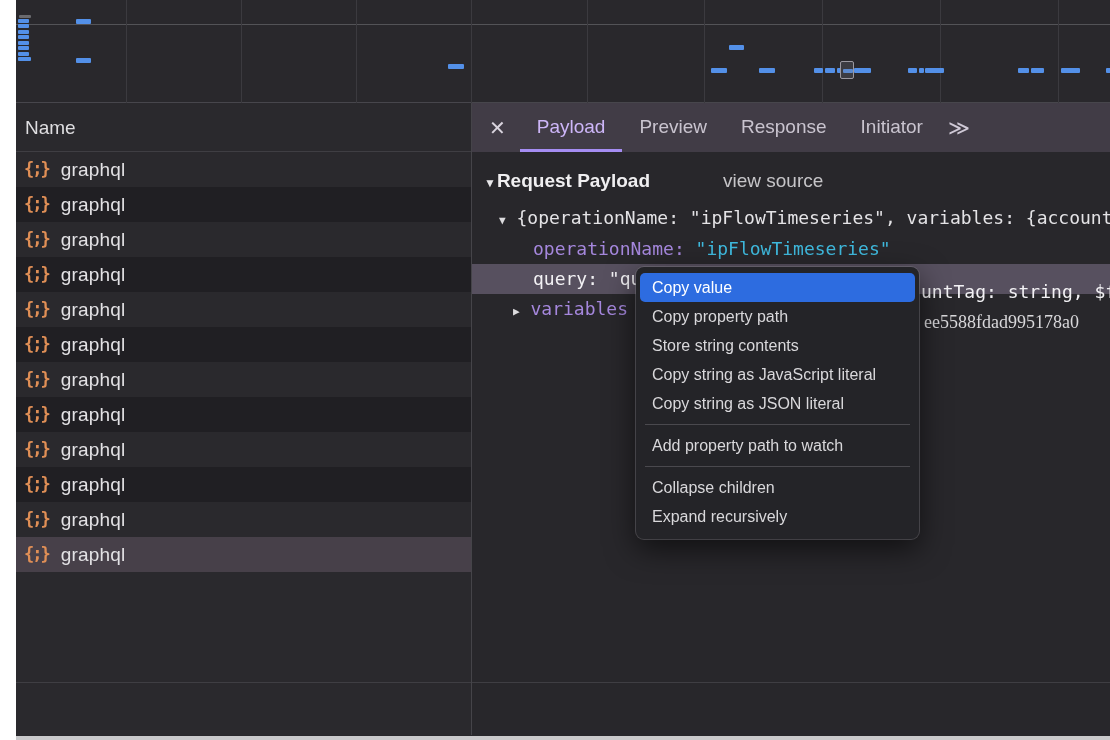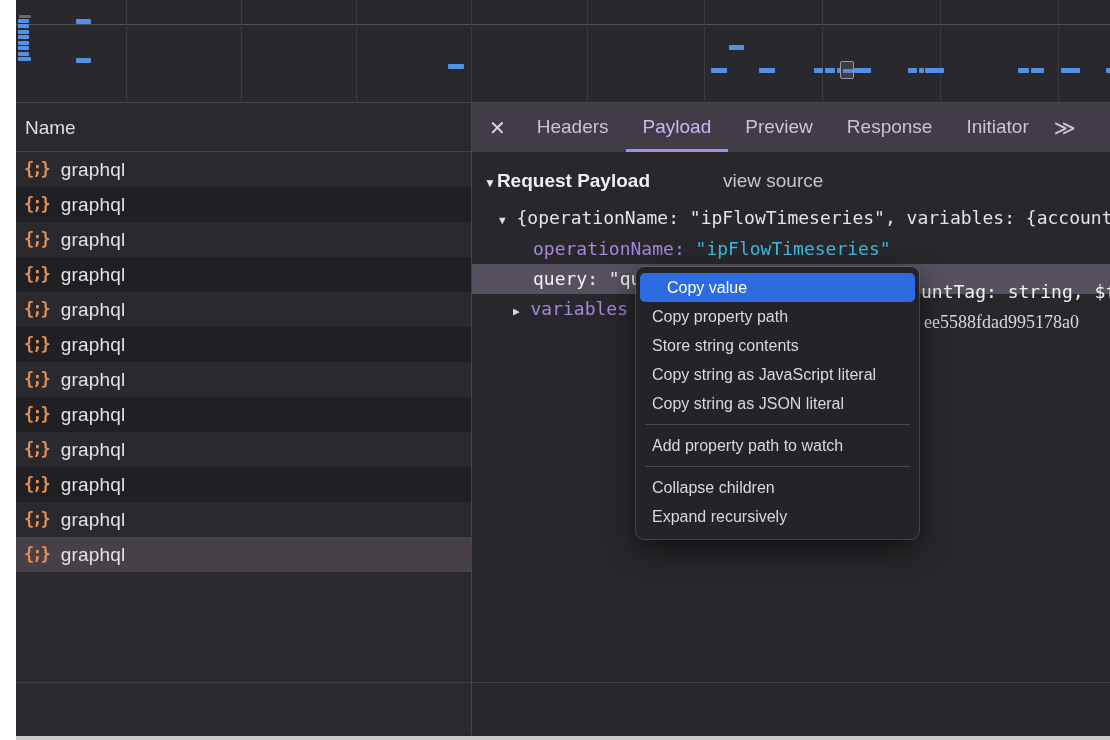--- a/index.html
+++ b/index.html
@@ -61,21 +61,21 @@
   .white { color:#e4e3e6; }
   .frag-right { position:absolute; top:13px; }
   .row-query .frag-right { left:449px; color:#f2f1f4; }
   .row-vars .frag-right { left:452px; color:#d9d8db;font-family:Liberation Serif, serif; }
 
   
   .context-menu { position:absolute; left:620px; top:267px; width:283px; background:#242428;
                   border-radius:8px; padding:6px 0 8px 0; z-index:10;
                   box-shadow:0 0 0 1px rgba(130,128,136,.4), 0 10px 30px rgba(0,0,0,.6); }
   .mi { height:29px; line-height:29px; padding-left:16px; color:#d9d8db; font-size:16px; white-space:nowrap; }
-  .mi.highlight { background:#2d6ce0; color:#ffffff; border-radius:5px; margin:0 4px; padding-left:27px; }
+  .mi.highlight { background:#2d6ce0; color:#ffffff; border-radius:5px; margin:0 4px; padding-left:12px; }
   .menu-divider { border:none; border-top:1px solid #4a494e; margin:6px 9px; }
 
   .bottom-strip { position:absolute; left:0; top:736px; width:1110px; height:4px; background:#c9c9cb; }
 </style>
 </head>
 <body>
 
 <div class="screen">
   <div class="app">
 
@@ -176,21 +176,20 @@
         </div>
     </div>
 
     <div class="v-divider"></div>
     <div class="footer-divider"></div>
 
     <div class="right-panel">
       <div class="tabbar">
         <span class="close-x">✕</span>
         <div id="tabs" style="display:flex;height:49px;">
-            <div class="tab">Headers</div>
             <div class="tab active">Payload</div>
             <div class="tab">Preview</div>
             <div class="tab">Response</div>
             <div class="tab">Initiator</div>
           </div>
         <span class="more-tabs">≫</span>
       </div>
 
       <div class="payload-pane">
         <div class="section-header" style="padding-left:12px;">

